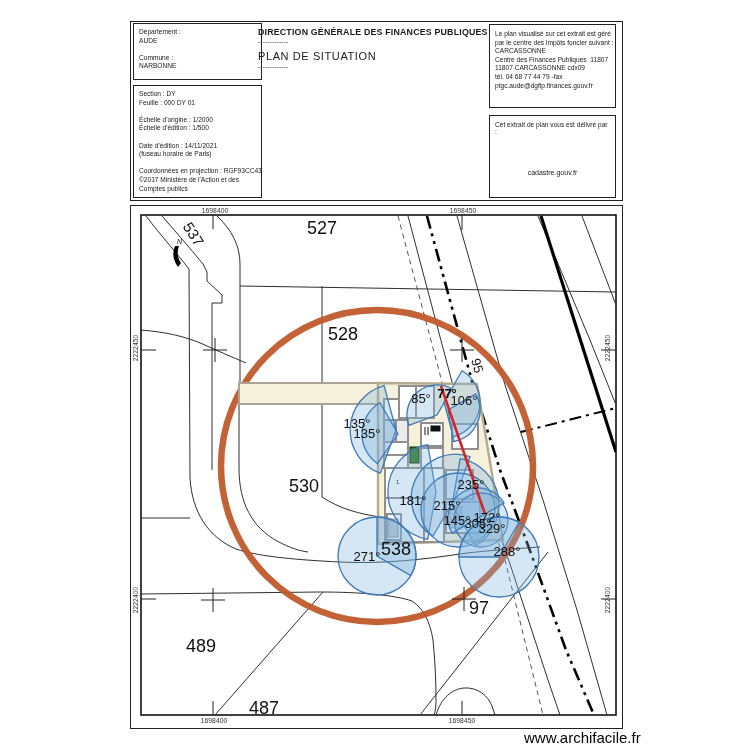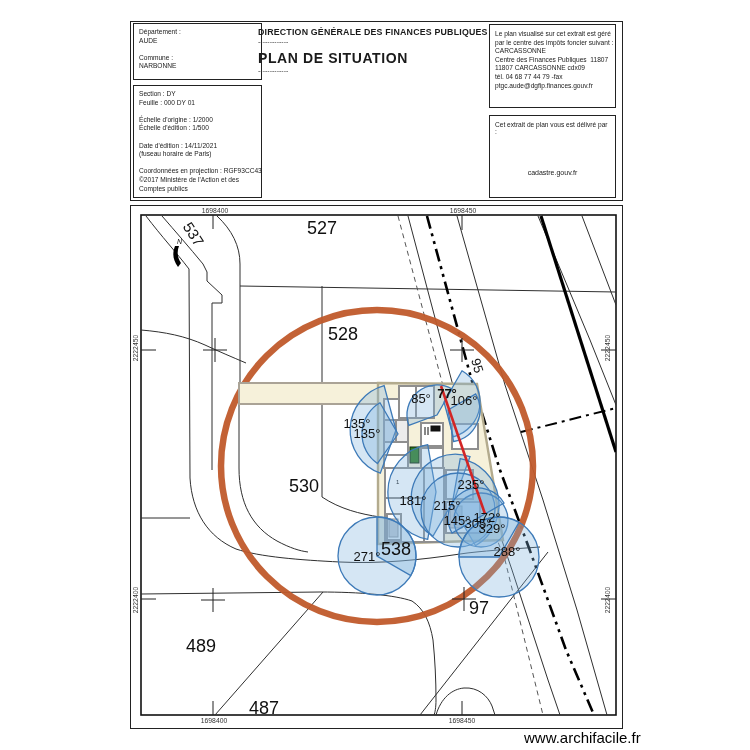--- a/index.html
+++ b/index.html
@@ -6,21 +6,21 @@
   body{
     width:750px;height:750px;position:relative;background:#fff;
     font-family:"Liberation Sans", sans-serif;color:#1a1a1a;overflow:hidden;
   }
   .frame{position:absolute;border:1.5px solid #222;background:#fff;box-sizing:border-box;}
   .hbox{position:absolute;border:1.6px solid #222;box-sizing:border-box;padding:4px 5px;background:#fff;}
   .hline{font-size:6.6px;line-height:8.6px;min-height:8.6px;white-space:pre;}
   .title-wrap{position:absolute;text-align:left;}
   .t1{font-size:8.8px;font-weight:bold;letter-spacing:.2px;}
   .tsep{font-size:7px;line-height:10px;color:#333;}
-  .t2{font-size:14px;font-weight:bold;letter-spacing:.6px;margin-top:3px;}
+  .t2{font-size:11px;font-weight:normal;letter-spacing:.6px;margin-top:3px;}
   .b4-intro{font-size:6.6px;}
   .b4-site{font-size:7px;text-align:center;margin-top:34px;}
   .watermark{position:absolute;left:524px;top:729px;font-size:15px;color:#000000;}
   svg text{fill:#101010;}
   .coordlbl{font-size:6.8px;fill:#333;}
   .parcel{font-size:18px;}
   .angle{font-size:13px;}
 </style>
 </head>
 <body>

